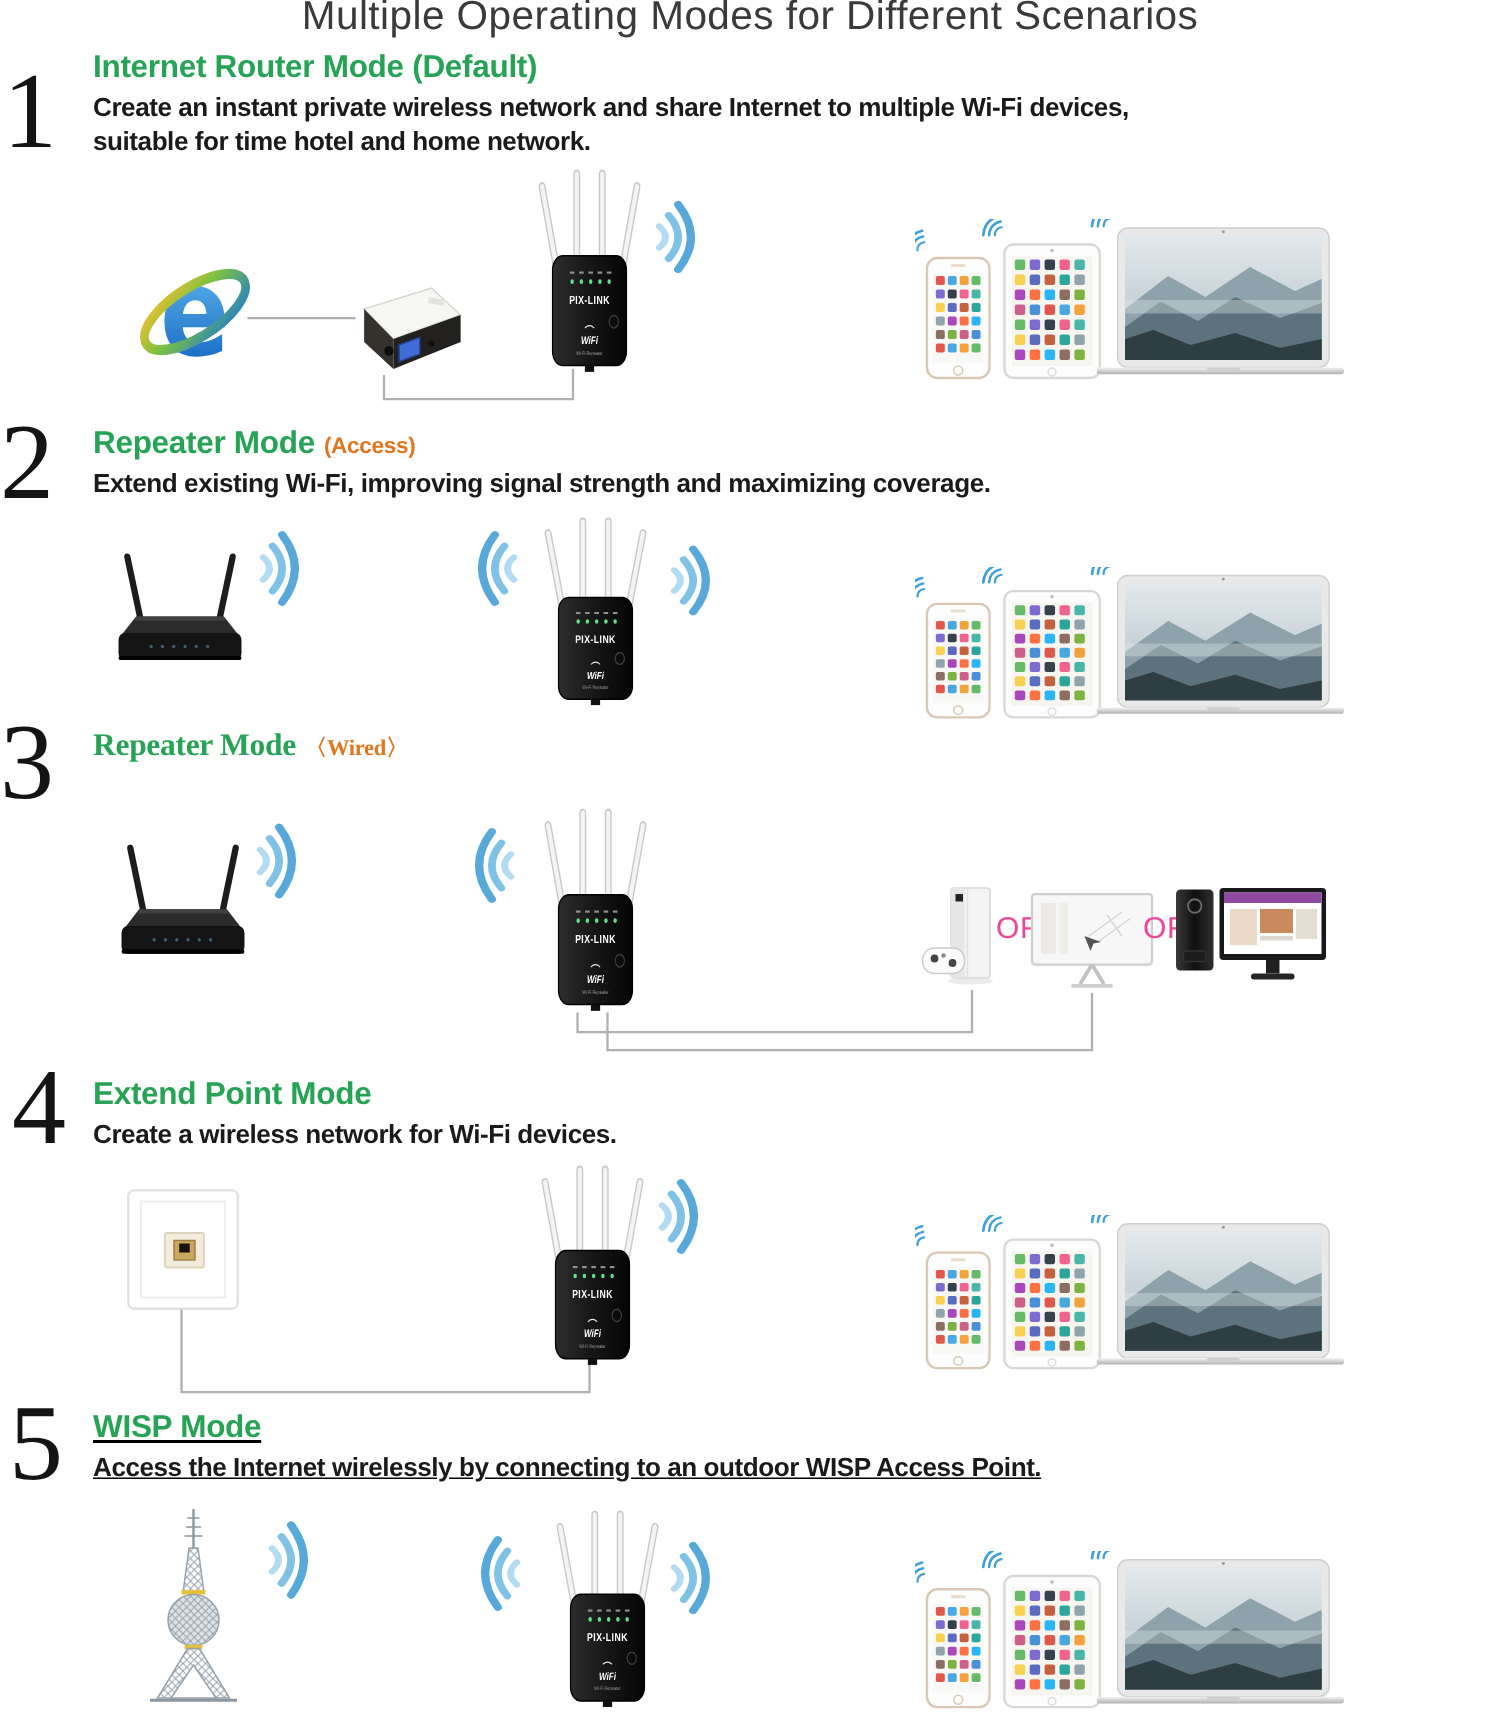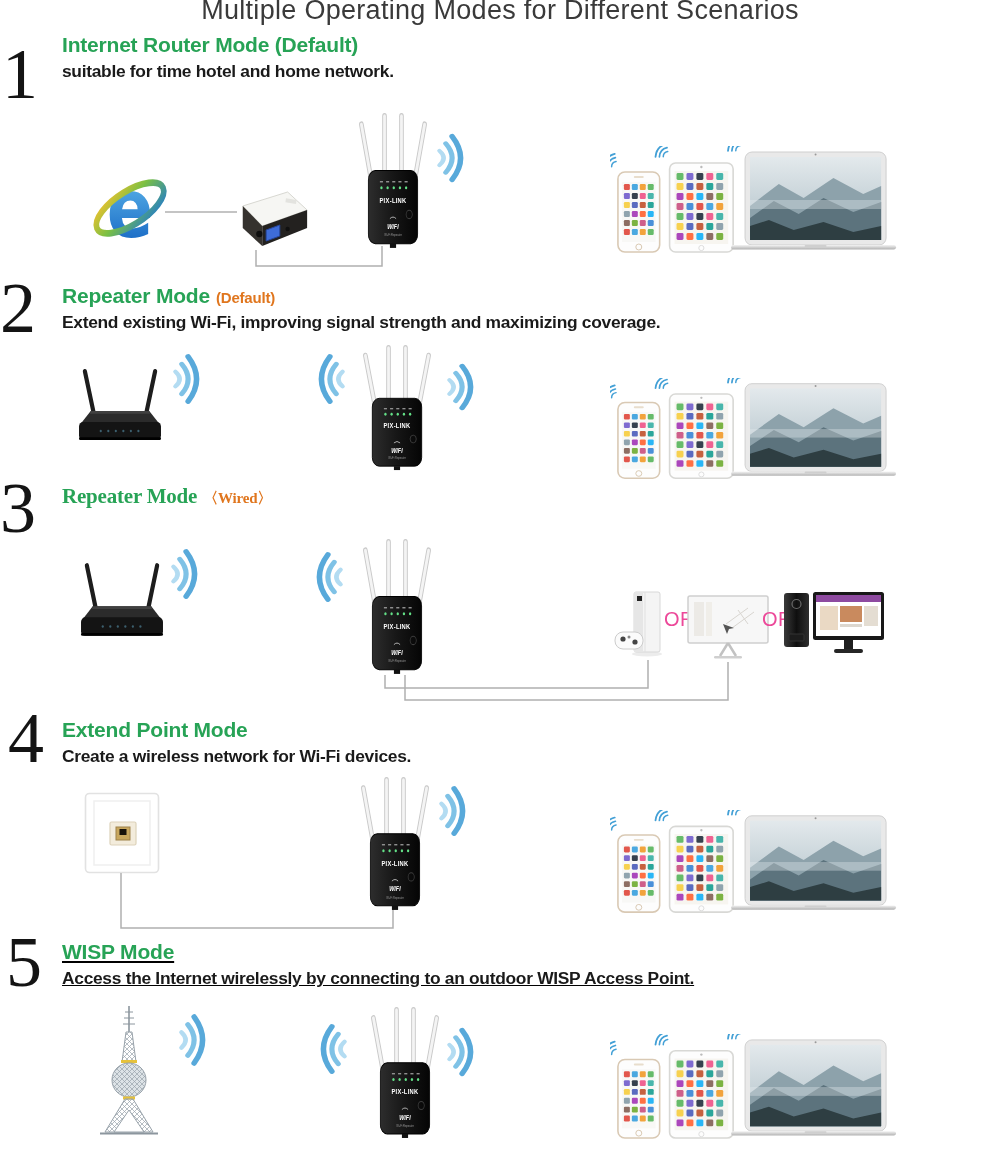--- a/index.html
+++ b/index.html
@@ -22,20 +22,21 @@
 <body>
 
 <div class="canvas">
 
   <div class="title">Multiple Operating Modes for Different Scenarios</div>
 
   <div class="num" style="left:2px;top:44px;">1</div>
   <div class="sec" style="top:33px;">
     <div class="h"><span>Internet Router Mode (Default)</span><span class="sfx"></span></div>
     <div class="b">
+      <div>Create an instant private wireless network and share Internet to multiple Wi-Fi devices,</div>
       <div>suitable for time hotel and home network.</div>
     </div>
   </div>
   <svg class="wire" style="left:150px;top:200px;" width="260" height="80">
     <g fill="none" stroke="#b0b0b0" stroke-width="1.5">
       <line x1="15" y1="12" x2="87" y2="12"></line>
       <polyline points="106,50 106,66 232,66 232,46"></polyline>
     </g>
   </svg>
   <div class="cmp" style="left:90px;top:160px;width:80px;height:96px;">
@@ -212,21 +213,21 @@
       <polygon points="141,94 141,80 160,74 185,84 215,76 245,86 273,80 273,94" fill="#2e3e42"></polygon>
       <rect x="141" y="54" width="132" height="9" fill="#e8edf0" opacity="0.35"></rect>
       <circle cx="207" cy="8.5" r="1" fill="#999"></circle>
       <rect x="122" y="99" width="166" height="4.5" rx="2.2" fill="url(#al3)"></rect>
       <rect x="196" y="99" width="22" height="2" rx="1" fill="#cfcfcf"></rect>
       </svg>
     </div>
 
   <div class="num" style="left:0px;top:278px;">2</div>
   <div class="sec" style="top:284px;">
-    <div class="h"><span>Repeater Mode</span><span class="sfx">(Default)</span></div>
+    <div class="h"><span>Repeater Mode</span><span class="sfx">(Access)</span></div>
     <div class="b">
       <div>Extend existing Wi-Fi, improving signal strength and maximizing coverage.</div>
     </div>
   </div>
   <div class="cmp" style="left:74px;top:364px;width:92px;height:86px;">
       <svg viewBox="0 0 110 95" width="100%" height="100%" preserveAspectRatio="none">
         <g stroke-linecap="round">
         <line x1="24" y1="56" x2="13" y2="8" stroke="#1d1d1d" stroke-width="5"></line>
         <line x1="86" y1="56" x2="97" y2="8" stroke="#1d1d1d" stroke-width="5"></line>
       </g>

